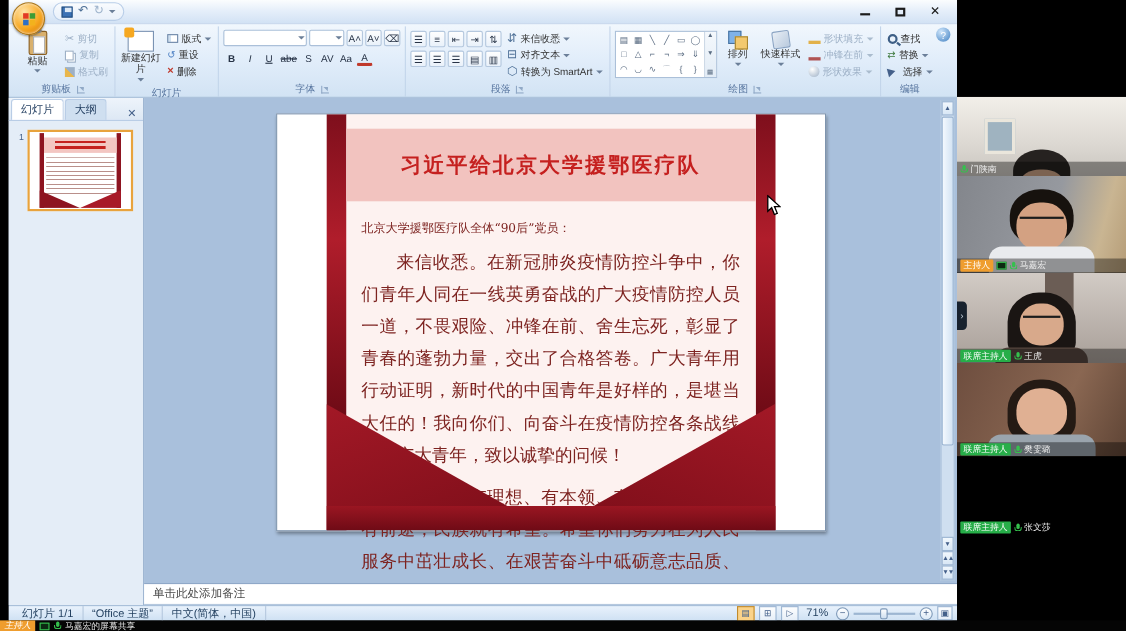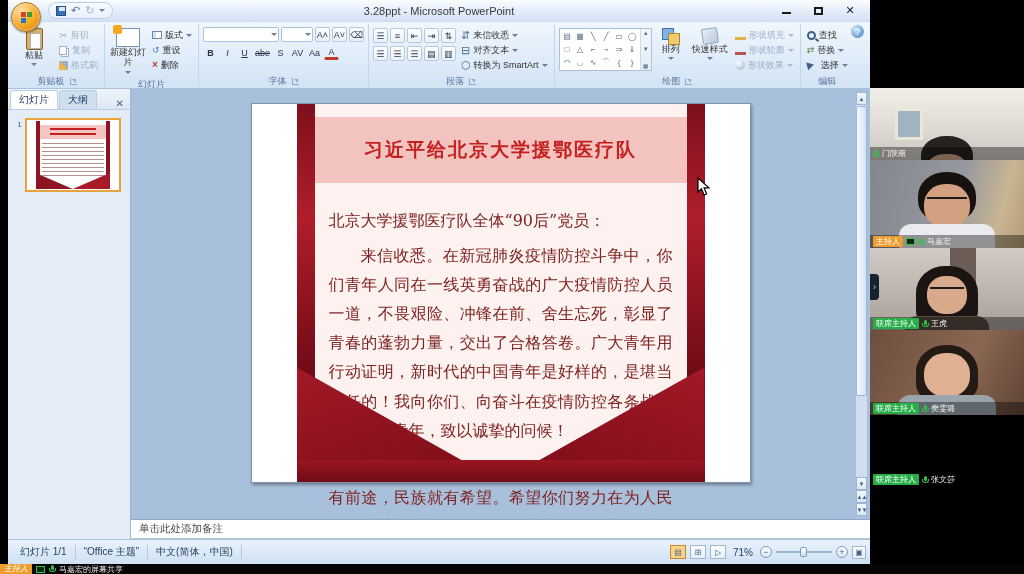--- a/index.html
+++ b/index.html
@@ -100,39 +100,39 @@
 
   .slidecol{flex:1;display:flex;flex-direction:column;min-width:0}
   .slidearea{flex:1;background:#a9c0dc;position:relative;overflow:hidden}
   .slide{position:absolute;left:50%;transform:translateX(-50%);top:14px;width:500px;height:380px;background:#fff;border:1px solid #7e94ae;box-shadow:1px 2px 3px rgba(0,0,0,.35)}
   .band{position:absolute;top:0;bottom:0;width:18px;background:linear-gradient(180deg,#7e0f1c,#b01d2b 30%,#6f0b16 72%,#921523)}
   .bandL{left:45px}.bandR{right:45px}
   .letter{position:absolute;left:63px;right:63px;top:0;bottom:0;background:#fdf2f0}
   .s-titlebox{margin:13px 0 0;height:66px;background:#f2c3bf;display:flex;flex-direction:column;align-items:center;justify-content:center;gap:3px}
   .s-title{font-size:19px;font-weight:700;color:#c5201f;letter-spacing:2px;white-space:nowrap}
   .s-text{padding:0 14px;color:#7d2320;font-family:"DejaVu Serif",serif}
-  .s-salut{margin-top:28px;font-size:16px}
+  .s-salut{margin-top:17px;font-size:11px}
   .s-para{margin-top:9px;font-size:16px;line-height:1.82;text-indent:2em;text-align:justify}
   .s-sign{margin-top:6px;text-align:right;padding-right:66px;font-size:11px}
   .s-date{text-align:right;padding-right:40px;font-size:10.5px;margin-top:2px}
   .flapL2{position:absolute;left:45px;right:50%;top:63%;bottom:0;background:linear-gradient(160deg,#a81a28,#7a0d18);clip-path:polygon(0 18%,100% 100%,0 100%)}
   .flapR2{position:absolute;right:45px;left:50%;top:63%;bottom:0;background:linear-gradient(200deg,#a81a28,#7a0d18);clip-path:polygon(100% 18%,100% 100%,0 100%)}
   .envbottom{position:absolute;left:45px;right:45px;bottom:0;height:22px;background:linear-gradient(#9a1622,#6f0b16)}
 
   
   .vscroll{position:absolute;right:2px;top:2px;bottom:2px;width:13px;display:flex;flex-direction:column;background:#cfdff0;border:1px solid #a9c0da}
   .sc-btn{height:13px;background:linear-gradient(#f2f8fd,#d8e7f5);border:1px solid #9db6d2;display:flex;align-items:center;justify-content:center;font-size:6px;color:#44608a}
   .sc-track{flex:1;position:relative}
   .sc-thumb{position:absolute;left:0;right:0;top:1px;height:78%;background:linear-gradient(90deg,#f4f9fe,#d3e3f3);border:1px solid #9db6d2;border-radius:2px}
   .sc-nav{height:13px;background:linear-gradient(#f2f8fd,#d8e7f5);border:1px solid #9db6d2;display:flex;align-items:center;justify-content:center;font-size:6px;color:#44608a;letter-spacing:-1px}
 
   .notesbar{height:20px;background:#fff;border-top:1px solid #8fa8c8;border-bottom:1px solid #b5c8de;display:flex;align-items:center;padding-left:8px;font-size:10.5px;color:#4a4a4a}
 
   
-  .statusbar{height:25px;background:linear-gradient(#e9f2fc,#cfe1f3);border-top:1px solid #a9c0da;display:flex;align-items:center;font-size:10px;color:#1e3c5c;padding:0 4px}
+  .statusbar{height:14px;background:linear-gradient(#e9f2fc,#cfe1f3);border-top:1px solid #a9c0da;display:flex;align-items:center;font-size:10px;color:#1e3c5c;padding:0 4px}
   .st-seg{padding:0 8px;border-right:1px solid #b5c8de;white-space:nowrap}
   .st-right{margin-left:auto;display:flex;align-items:center;gap:4px}
   .viewbtn{width:16px;height:14px;border:1px solid #9db6d2;background:linear-gradient(#fefefe,#e5eef8);display:flex;align-items:center;justify-content:center;font-size:8px;color:#44608a}
   .viewbtn.active{background:#fbd389;border-color:#c08a2e}
   .zoomtrack{width:56px;height:2px;background:#9db6d2;position:relative}
   .zoomthumb{position:absolute;left:42%;top:-4px;width:7px;height:10px;background:linear-gradient(#fefefe,#cfdff0);border:1px solid #7e99b8;border-radius:2px}
   .zbtn{width:12px;height:12px;border-radius:50%;border:1px solid #7e99b8;background:linear-gradient(#fff,#dce9f6);display:flex;align-items:center;justify-content:center;font-size:9px;color:#44608a;line-height:1}
   .fitbtn{width:14px;height:13px;border:1px solid #9db6d2;background:linear-gradient(#fefefe,#e5eef8);display:flex;align-items:center;justify-content:center;font-size:8px;color:#44608a}
 
   
@@ -185,21 +185,20 @@
     <div class="titlebar">
       <div class="office-ball">
           <span class="office-grid"></span>
         </div>
       <div class="qat">
         <span class="ic-save"></span>
         <span class="qa-glyph">↶</span>
         <span class="qa-glyph dim">↻</span>
         <span class="dd"></span>
       </div>
-      <div class="title-text">3.28ppt - Microsoft PowerPoint</div>
       <div class="win-controls">
         <span class="wc">
             <span class="bar"></span>
           </span>
         <span class="wc">
             <span class="box"></span>
           </span>
         <span class="wc">✕</span>
       </div>
     </div>
@@ -375,21 +374,21 @@
               <span class="dd"></span>
           </div>
           <div class="smallcol">
             <div class="sbtn gray">
                 <span class="ic-fill"></span>
                 <span>形状填充</span>
                 <span class="dd dim"></span>
               </div>
             <div class="sbtn gray">
                 <span class="ic-outline"></span>
-                <span>形状轮廓</span>
+                <span>冲锋在前</span>
                 <span class="dd dim"></span>
               </div>
             <div class="sbtn gray">
                 <span class="ic-effect"></span>
                 <span>形状效果</span>
                 <span class="dd dim"></span>
               </div>
           </div>
         </div>
         <div class="rg-label">

